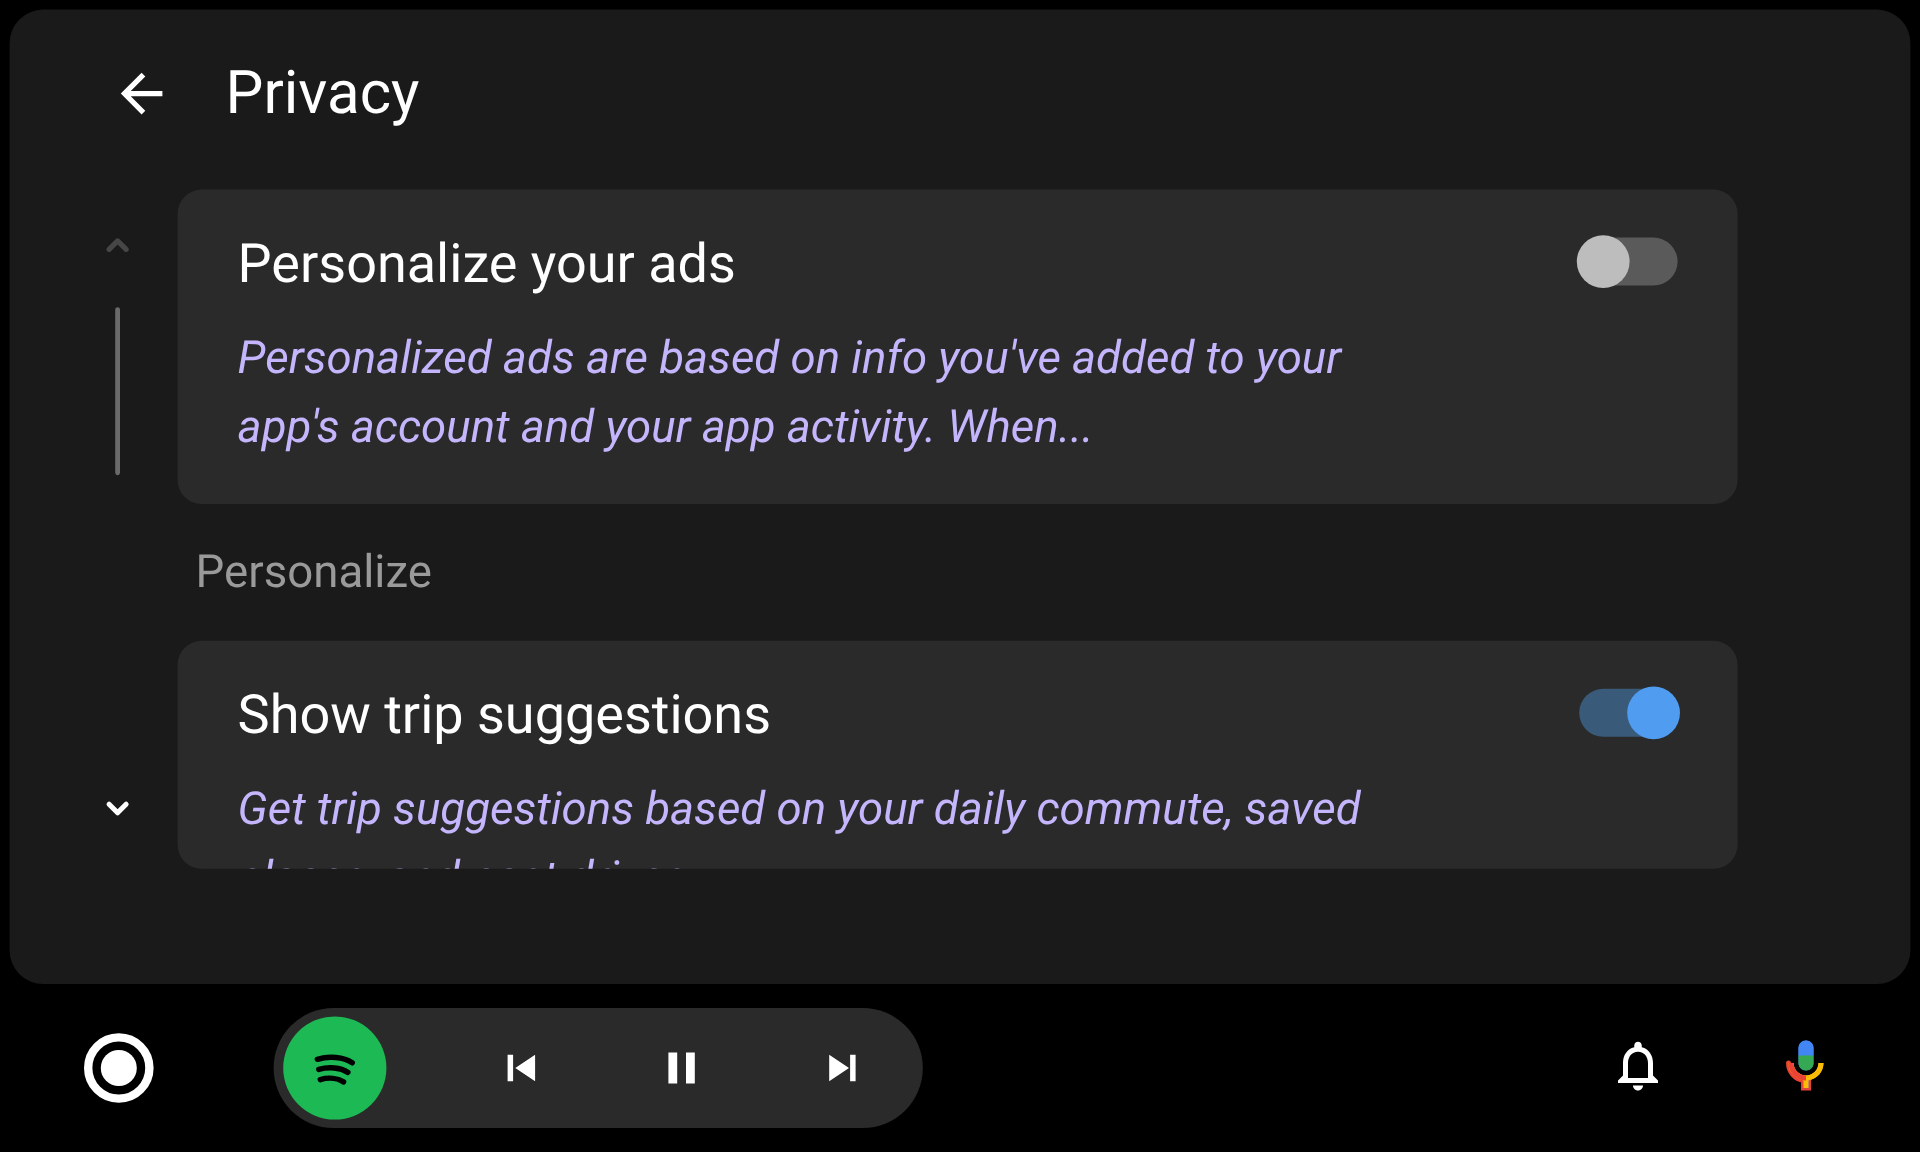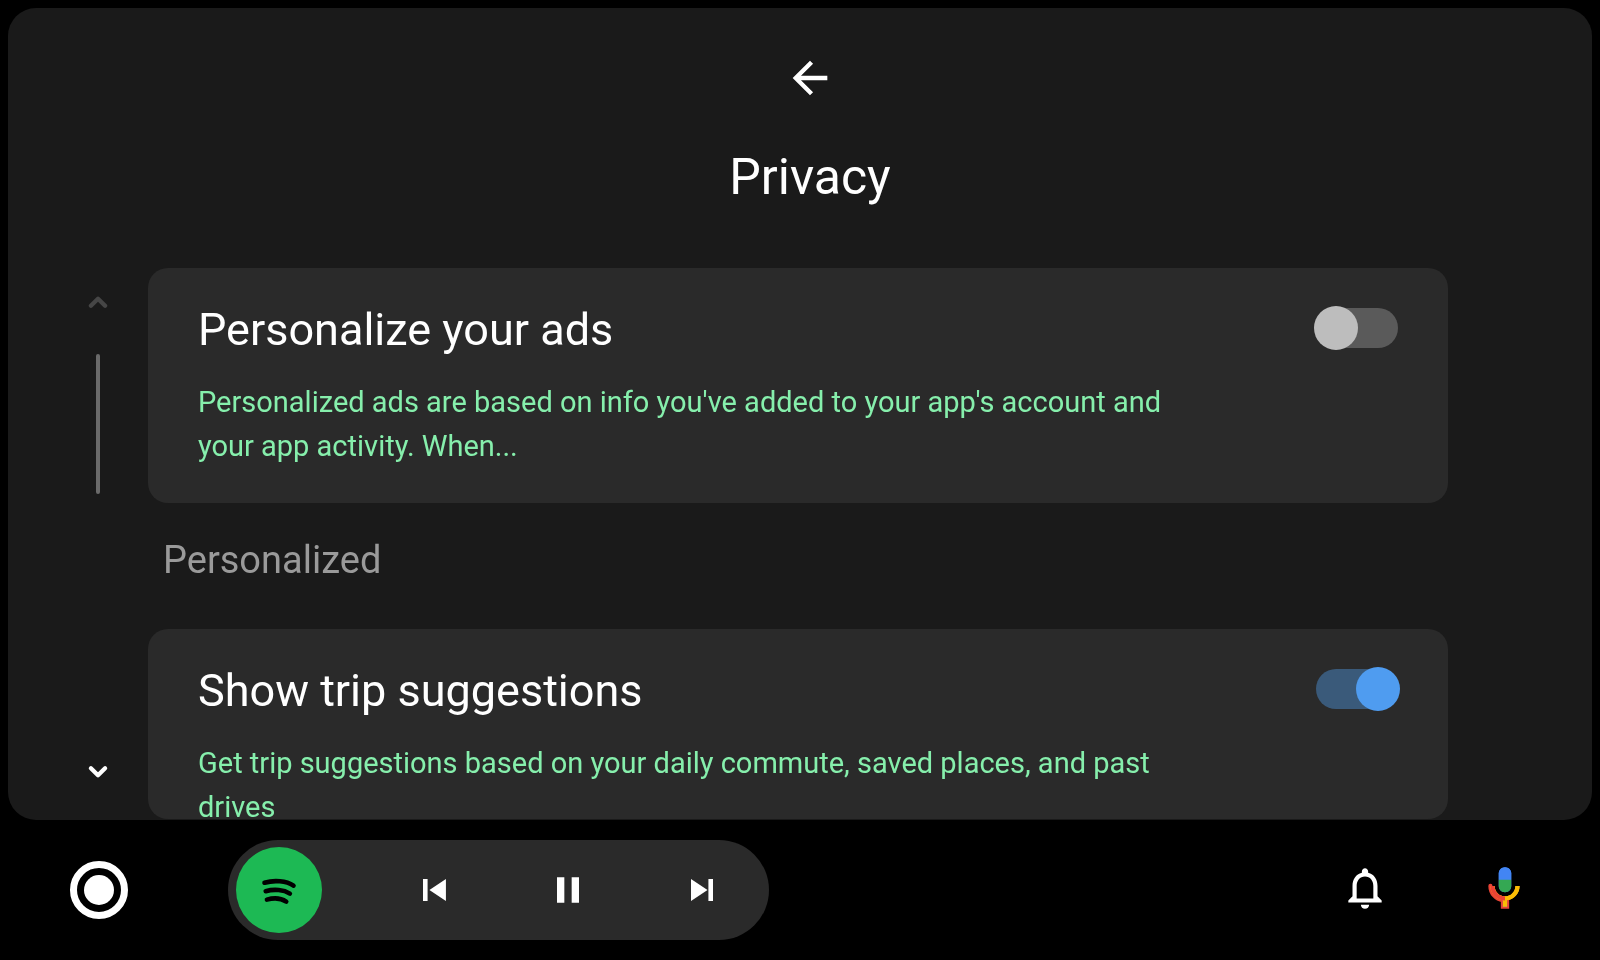--- a/index.html
+++ b/index.html
@@ -23,21 +23,20 @@
     width: calc(100% - 16px);
     height: 812px;
     position: relative;
     overflow: hidden;
   }
   .header {
     display: flex;
     align-items: center;
     padding: 40px 60px 30px 80px;
     gap: 40px;
-    flex-direction: column;
   }
   .back-button {
     width: 60px;
     height: 60px;
     display: flex;
     align-items: center;
     justify-content: center;
     cursor: pointer;
   }
   .header-title {
@@ -76,33 +75,33 @@
     display: flex;
     flex-direction: column;
     gap: 35px;
     max-width: 1300px;
   }
   .card {
     background: #2a2a2a;
     border-radius: 20px;
     padding: 35px 50px;
     position: relative;
-    margin-top: 12px;
   }
   .card-title {
     font-size: 45px;
     font-weight: 400;
     color: #fff;
     margin-bottom: 25px;
   }
   .card-desc {
-    font-size: 29px;
-    color: #86efac;
+    font-size: 38px;
+    color: #c4b5fd;
     line-height: 1.5;
     max-width: 1000px;
+    font-style: italic;
   }
   .toggle {
     position: absolute;
     right: 50px;
     top: 40px;
   }
   .toggle-track {
     width: 82px;
     height: 40px;
     background: #5a5a5a;
@@ -234,21 +233,21 @@
       <div class="card">
         <div class="card-title">Personalize your ads</div>
         <div class="card-desc">Personalized ads are based on info you've added to your app's account and your app activity. When...</div>
         <div class="toggle">
           <div class="toggle-track">
             <div class="toggle-thumb"></div>
           </div>
         </div>
       </div>
 
-      <div class="section-header">Personalized</div>
+      <div class="section-header">Personalize</div>
 
       <div class="card card-cutoff">
         <div class="card-title">Show trip suggestions</div>
         <div class="card-desc">Get trip suggestions based on your daily commute, saved places, and past drives</div>
         <div class="toggle toggle-on">
           <div class="toggle-track">
             <div class="toggle-thumb"></div>
           </div>
         </div>
       </div>

